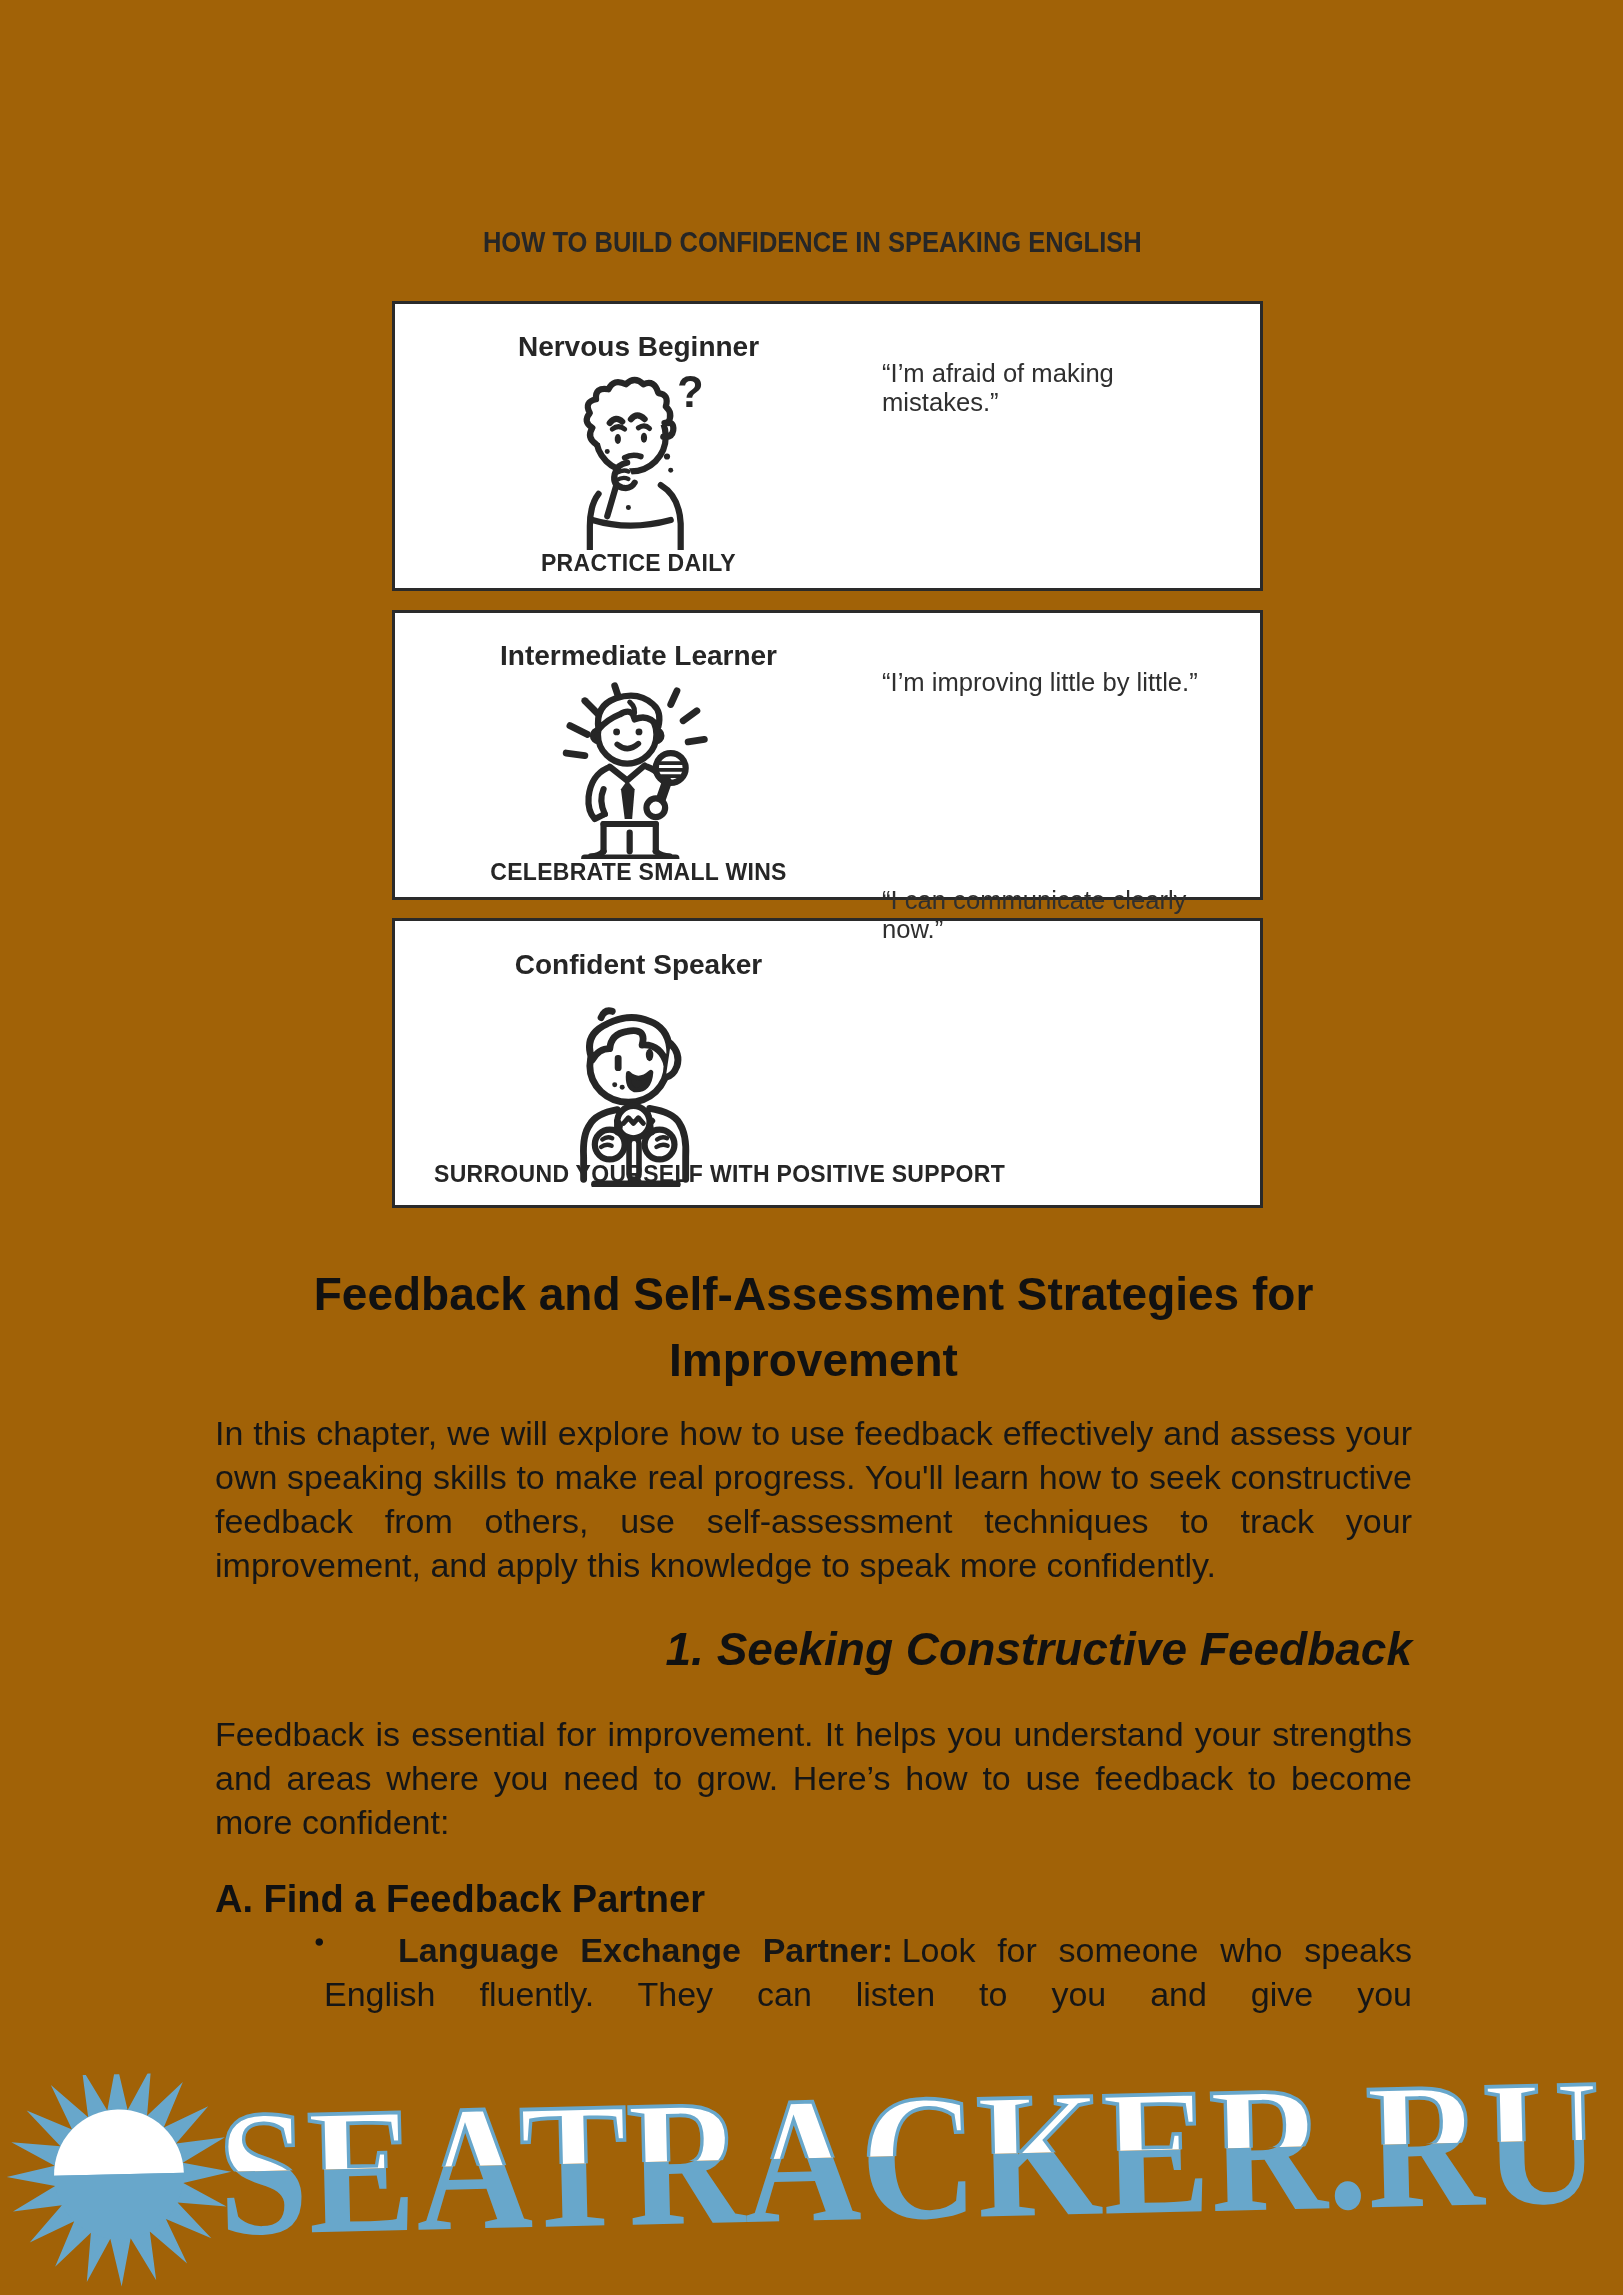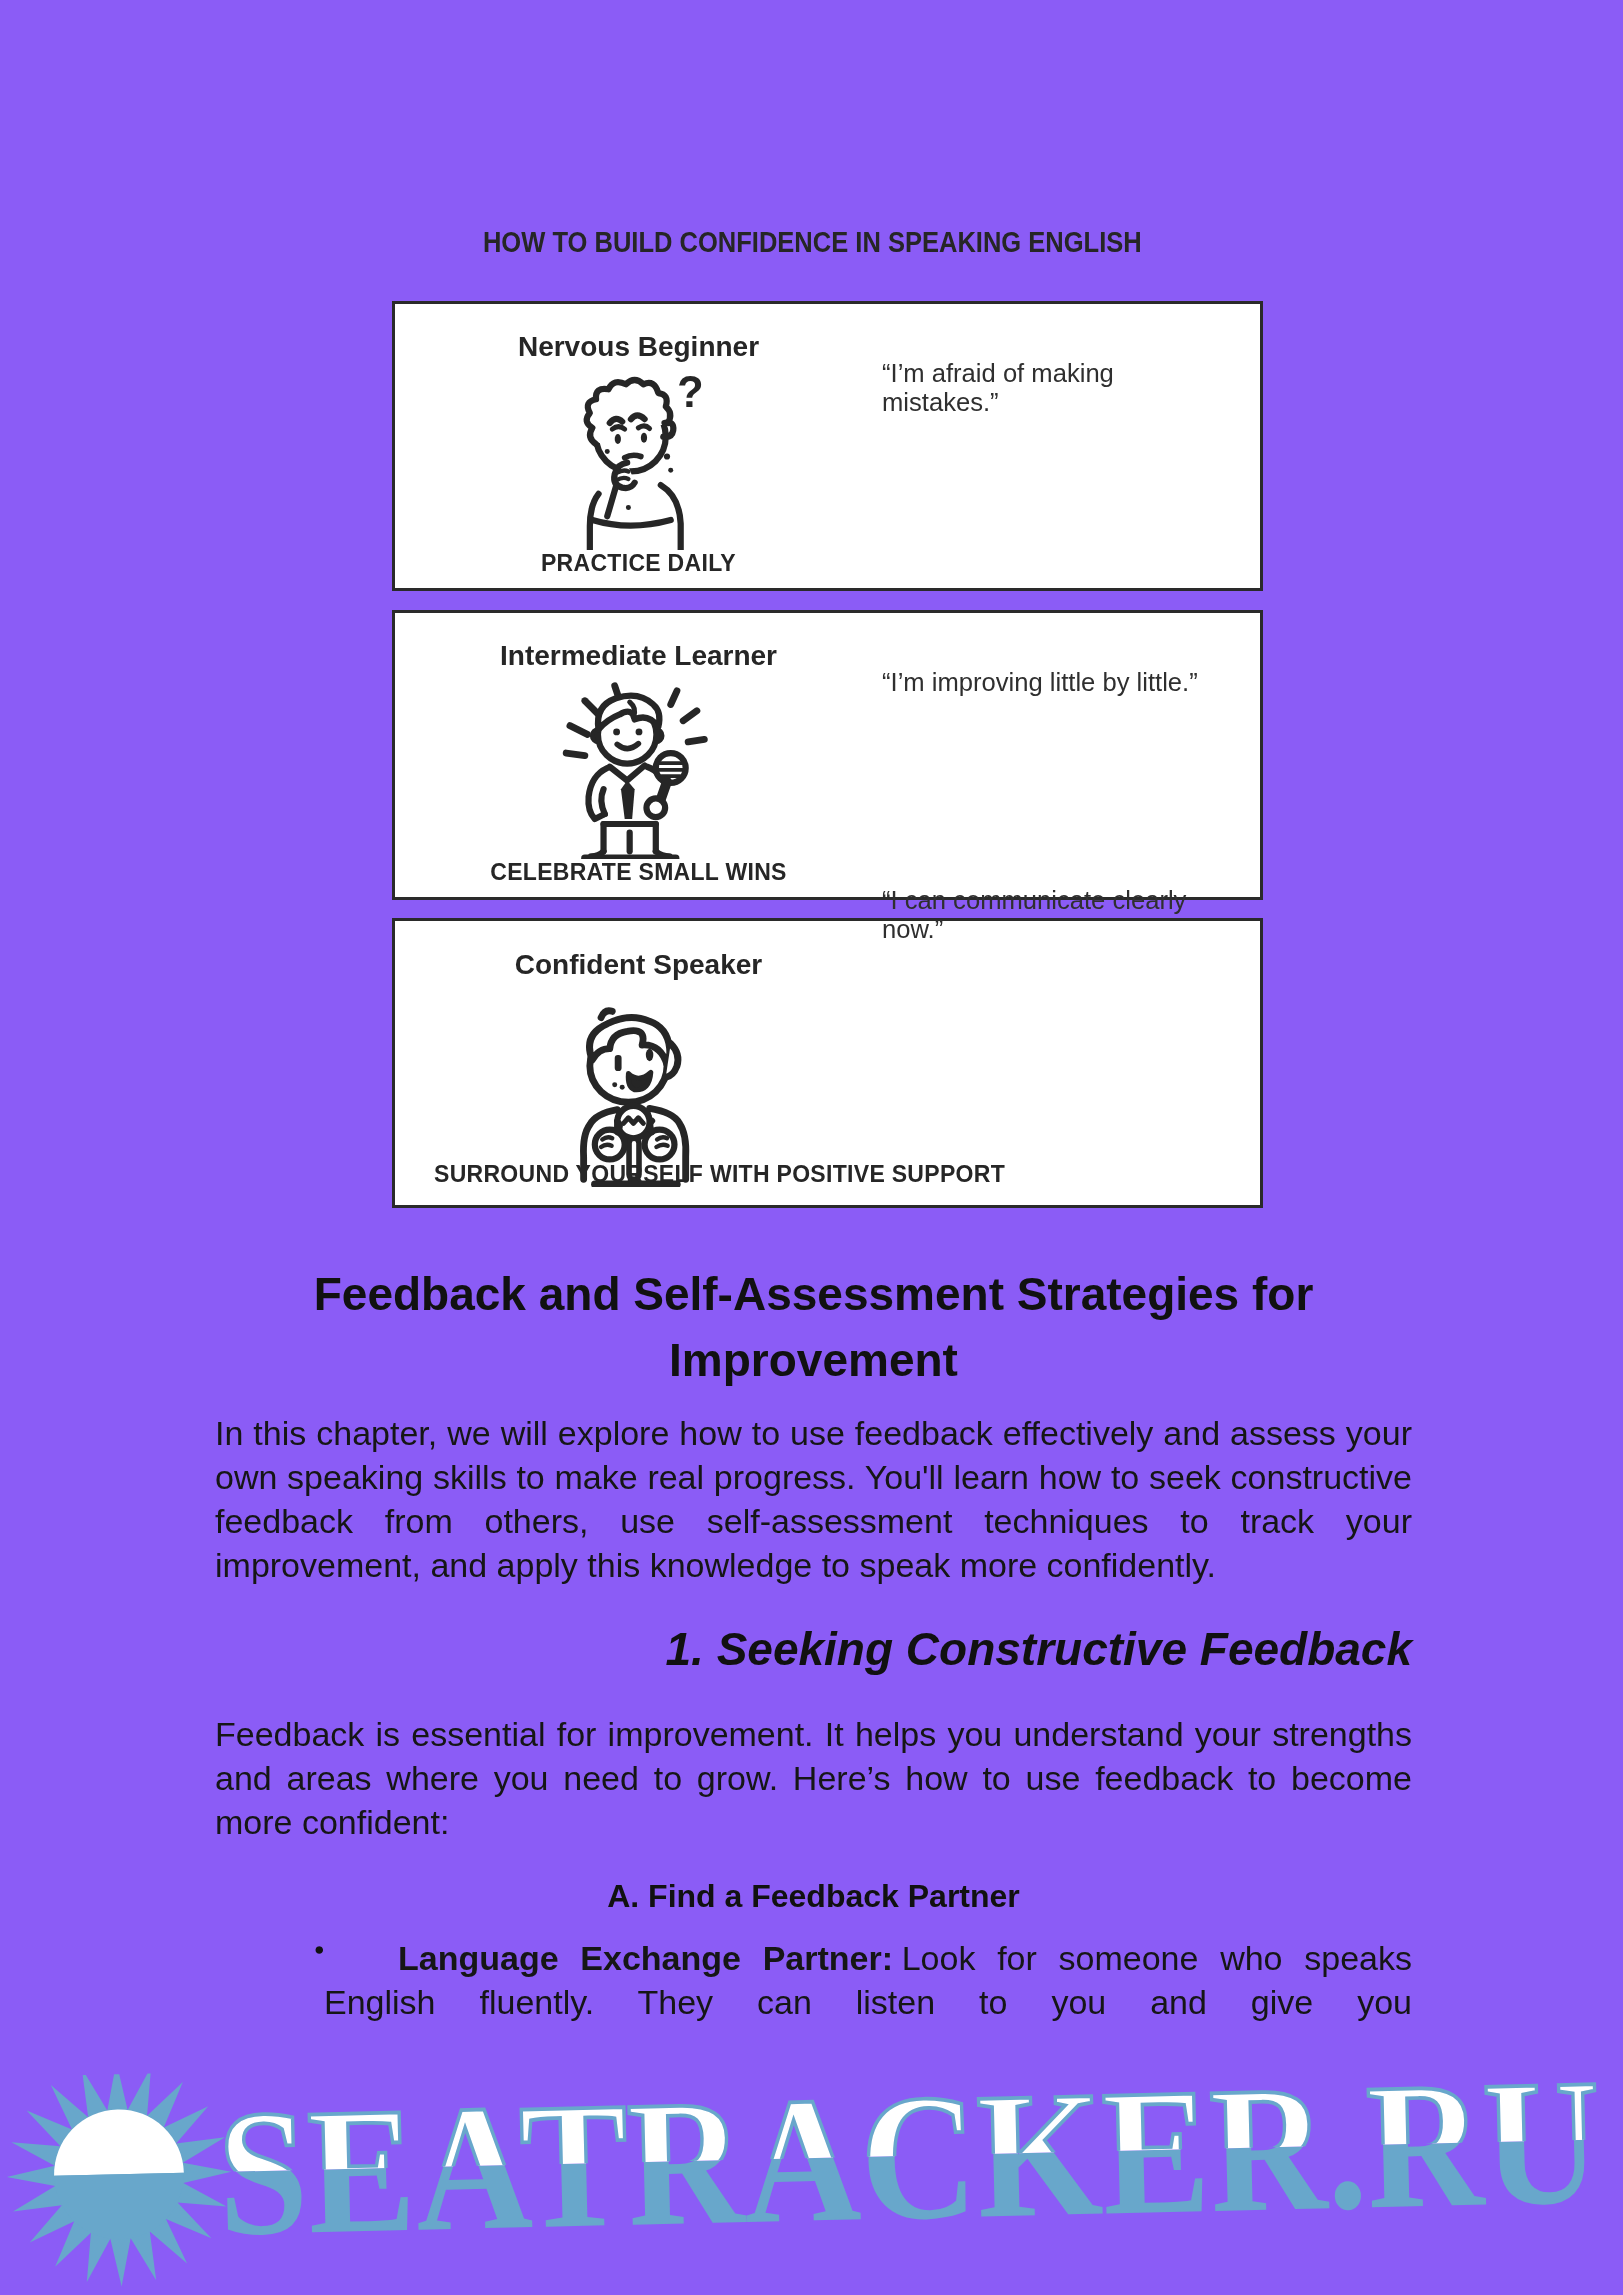--- a/index.html
+++ b/index.html
@@ -1,17 +1,17 @@
 <!DOCTYPE html>
 <html style="font-size:10px"><head>
 <meta charset="utf-8">
 <style>
   html,body { margin:0; padding:0; background:#ffffff; }
   .page {
-    position:relative; width:1624px; height:2295px; background:#8b5cf6;
+    position:relative; width:1624px; height:2295px; background:#a16207;
     font-family:"Liberation Sans", sans-serif; color:#1d1d1b; overflow:hidden;
   }
   
   .fig-title {
     margin:0; padding-top:226px; text-align:center;
     font-size:29px; font-weight:bold; color:#262626;
   }
   .fig-title .squeeze { display:inline-block; transform:scaleX(0.88); transform-origin:center; white-space:nowrap; }
   
   .panel {
@@ -38,21 +38,21 @@
   .main-heading {
     margin:54px 0 18px; text-align:center;
     font-size:46px; line-height:1.42; font-weight:bold; color:#111;
   }
   .body-text {
     margin:0; font-size:34px; line-height:44px; text-align:justify; color:#161616;
   }
   .section-heading {
     margin:35px 0 36px; font-size:46px; font-weight:bold; font-style:italic; color:#111;text-align:right;
   }
-  .sub-heading { margin:34px 0 21px; font-size:32px; font-weight:bold; color:#111;text-align:center; }
+  .sub-heading { margin:34px 0 7px; font-size:38px; font-weight:bold; color:#111; }
   .bullet-item { position:relative; }
   .bullet-marker {
     position:absolute; left:99px; top:2.5px; font-size:17.5px; color:#111;
   }
   .bullet-para {
     margin:4px 0 0 109px; text-indent:74px; font-size:34px; line-height:44px;
     text-align:justify; text-align-last:justify; color:#161616;
   }
   .bullet-lead { font-weight:bold; margin-right:8.7px; }
   

